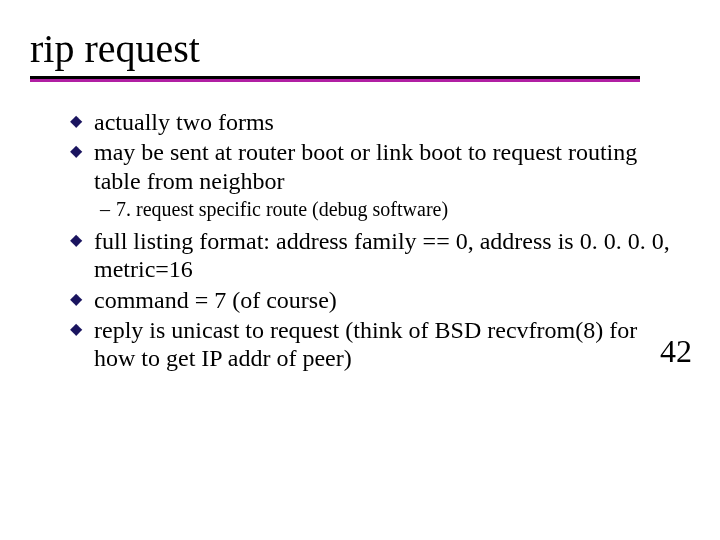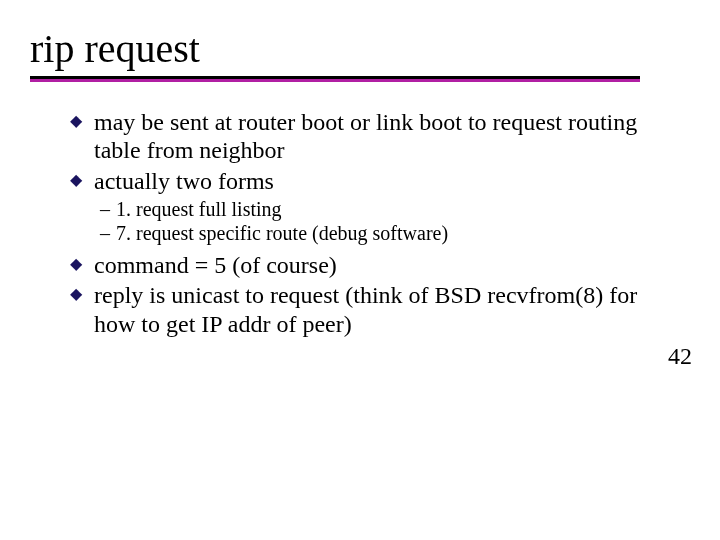--- a/index.html
+++ b/index.html
@@ -89,45 +89,45 @@
   .footer-left {
     position: absolute;
     left: 40px;
     bottom: 18px;
     font-size: 20px;
   }
   .footer-right {
     position: absolute;
     right: 28px;
     bottom: 18px;
-    font-size: 24px;
+    font-size: 32px;
     text-align: right;
   }
 </style>
 </head>
 <body>
 
 <div class="slide">
 
   <div class="title-wrap">
     <h1 class="title">rip request</h1>
     <hr class="title-underline">
     <hr class="title-accent">
   </div>
 
   <div class="body">
     <ul class="lvl1">
+      <li>actually two forms</li>
       <li>may be sent at router boot or link boot to request routing table from neighbor</li>
-      <li>actually two forms</li>
     </ul>
     <ul class="lvl2">
-      <li>1. request full listing</li>
       <li>7. request specific route (debug software)</li>
     </ul>
     <ul class="lvl1">
-      <li>command = 5 (of course)</li>
+      <li>full listing format: address family == 0, address is 0. 0. 0. 0,  metric=16</li>
+      <li>command = 7 (of course)</li>
       <li>reply is unicast to request (think of BSD recvfrom(8) for how to get IP addr of peer)</li>
     </ul>
   </div>
 
   <div class="footer-right">42</div>
 
 </div>
 
 </body></html>

